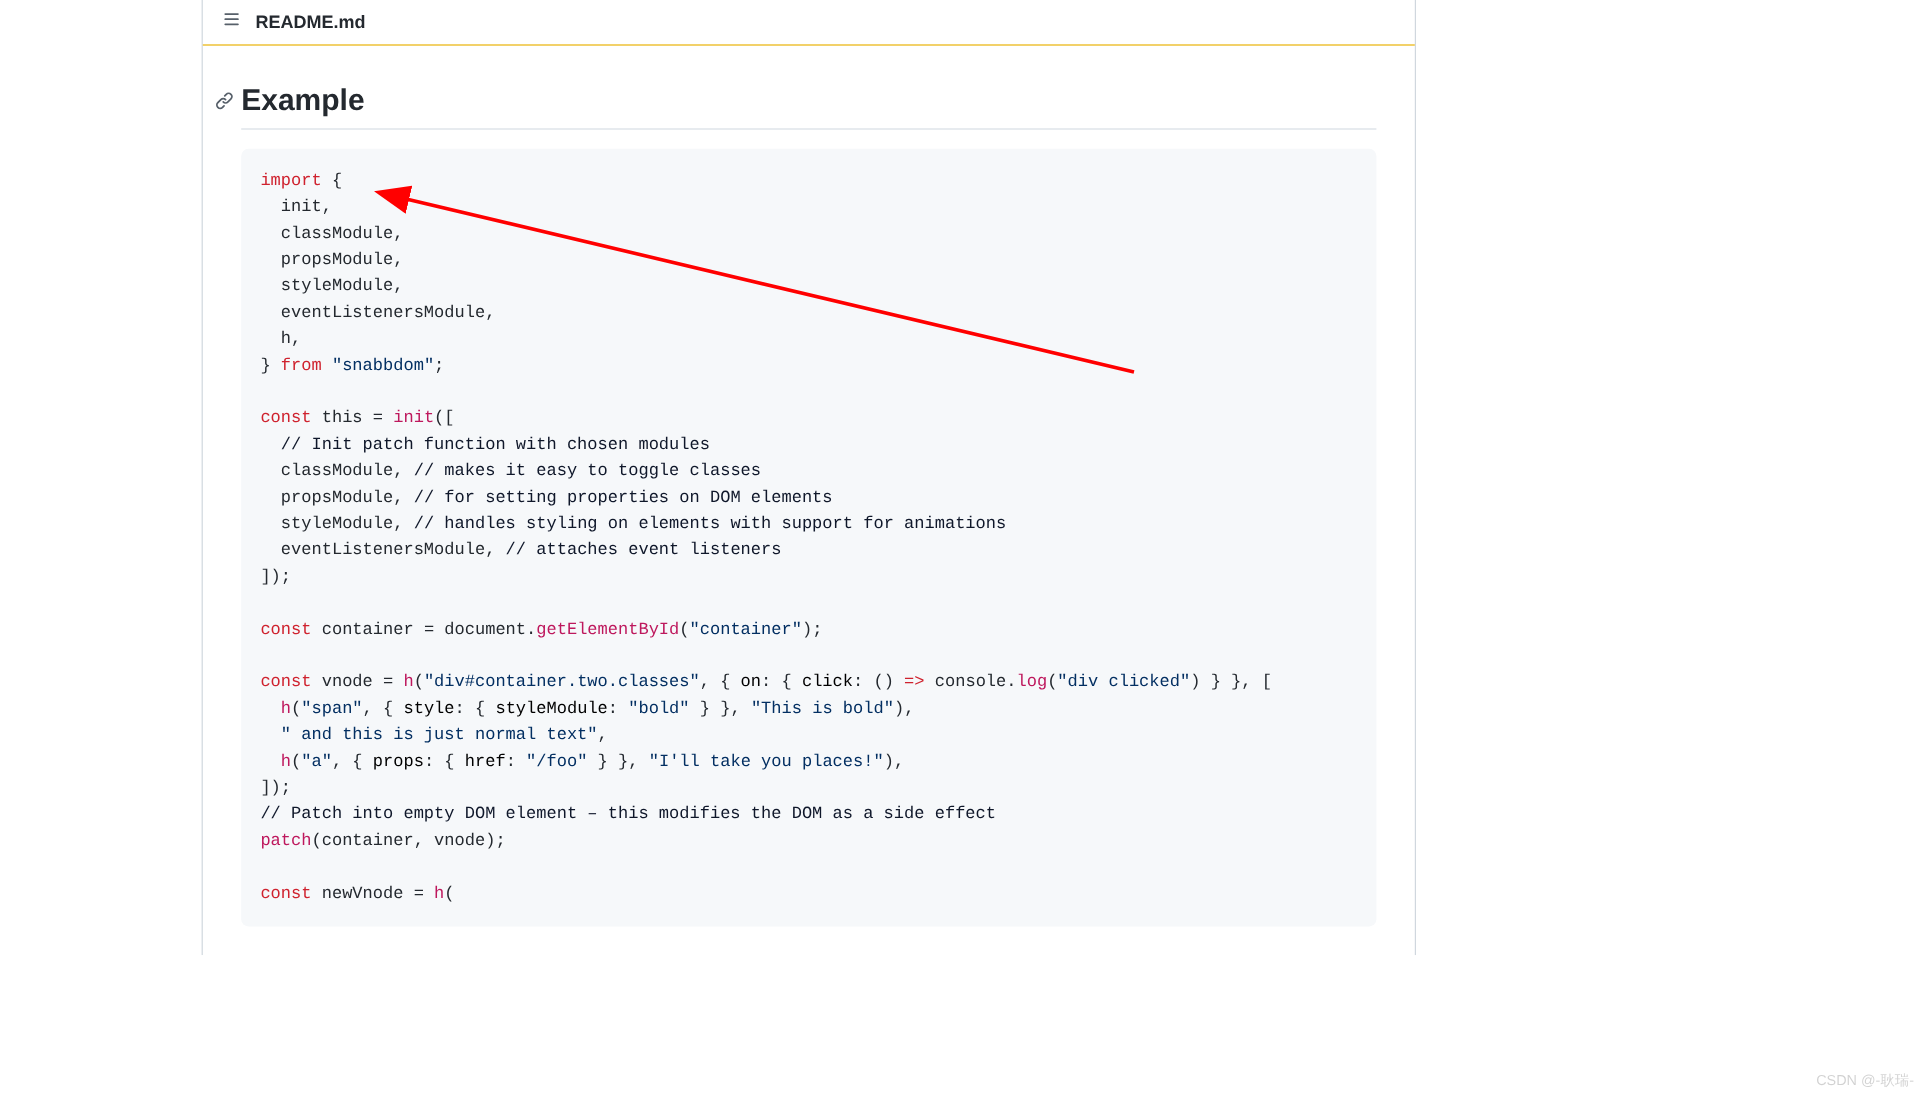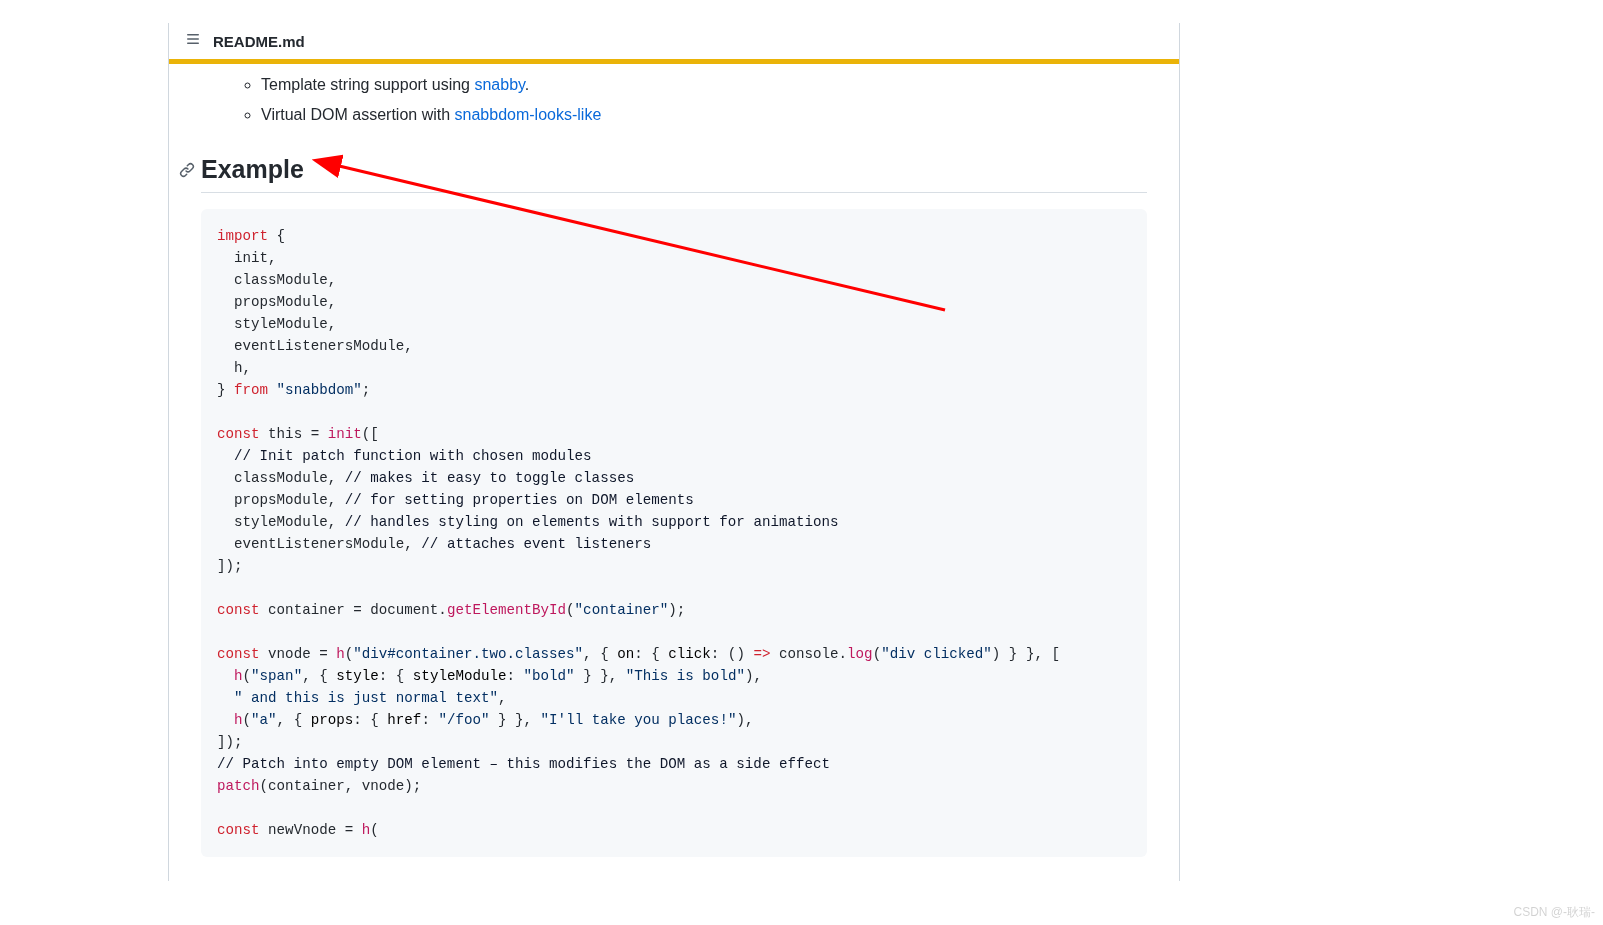--- a/index.html
+++ b/index.html
@@ -15,22 +15,21 @@
     margin-left: 168px;
     border-left: 1px solid #d0d7de;
     border-right: 1px solid #d0d7de;
     background: #fff;
   }
   .readme-header {
     display: flex;
     align-items: center;
     gap: 12px;
     padding: 8px 16px;
-    border-bottom: 5px solid #eab308;
-    margin-top: 23px;
+    border-bottom: 1px solid #eab308;
   }
   .readme-header svg { color: #57606a; }
   .readme-title { font-weight: 600; font-size: 15px; }
   .readme-body { padding: 4px 32px 24px 32px; }
   ul.outer { margin: 0 0 16px 0; padding-left: 28px; list-style: none; }
   ul.inner { list-style-type: circle; padding-left: 32px; margin: 0; }
   ul.inner li { margin: 4px 0; line-height: 1.6; font-size: 16px; }
   a.link { color: #0969da; text-decoration: none; }
   h2.section {
     font-size: 25px;
@@ -61,52 +60,40 @@
   .tok-cmt { color: #0f172a; }
   .tok-prop { color: #000000; }
   .annotation-layer {
     position: absolute;
     pointer-events: none;
     left: 0; top: 0;
   }
   .watermark {
     position: fixed;
     right: 8px;
-    bottom: 4px;
+    bottom: 16px;
     font-size: 12px;
     color: rgba(0,0,0,0.18);
     font-family: sans-serif;
   }
 </style>
 </head>
 <body>
 
 <div class="container">
   <div class="readme-header">
     <span>
       <svg width="16" height="16" viewBox="0 0 16 16" fill="currentColor">
           <path d="M2 3.75a.75.75 0 0 1 .75-.75h10.5a.75.75 0 0 1 0 1.5H2.75A.75.75 0 0 1 2 3.75Zm0 4.25a.75.75 0 0 1 .75-.75h10.5a.75.75 0 0 1 0 1.5H2.75A.75.75 0 0 1 2 8Zm0 4.25a.75.75 0 0 1 .75-.75h10.5a.75.75 0 0 1 0 1.5H2.75a.75.75 0 0 1-.75-.75Z"></path>
         </svg>
     </span>
     <span class="readme-title">README.md</span>
   </div>
 
   <div class="readme-body">
-    <ul class="outer">
-      <li>
-        <ul class="inner">
-          <li>
-            <span>Template string support using </span><a class="link">snabby</a><span>.</span>
-          </li>
-          <li>
-            <span>Virtual DOM assertion with </span><a class="link">snabbdom-looks-like</a>
-          </li>
-        </ul>
-      </li>
-    </ul>
 
     <h2 class="section">
       <span class="anchor-icon">
         <svg width="16" height="16" viewBox="0 0 16 16" fill="currentColor">
             <path d="M7.775 3.275a.75.75 0 0 0 1.06 1.06l1.25-1.25a2 2 0 1 1 2.83 2.83l-2.5 2.5a2 2 0 0 1-2.83 0 .75.75 0 0 0-1.06 1.06 3.5 3.5 0 0 0 4.95 0l2.5-2.5a3.5 3.5 0 0 0-4.95-4.95l-1.25 1.25Zm-4.69 9.64a2 2 0 0 1 0-2.83l2.5-2.5a2 2 0 0 1 2.83 0 .75.75 0 0 0 1.06-1.06 3.5 3.5 0 0 0-4.95 0l-2.5 2.5a3.5 3.5 0 0 0 4.95 4.95l1.25-1.25a.75.75 0 0 0-1.06-1.06l-1.25 1.25a2 2 0 0 1-2.83 0Z"></path>
           </svg>
       </span>
       <span>Example</span>
     </h2>
 

